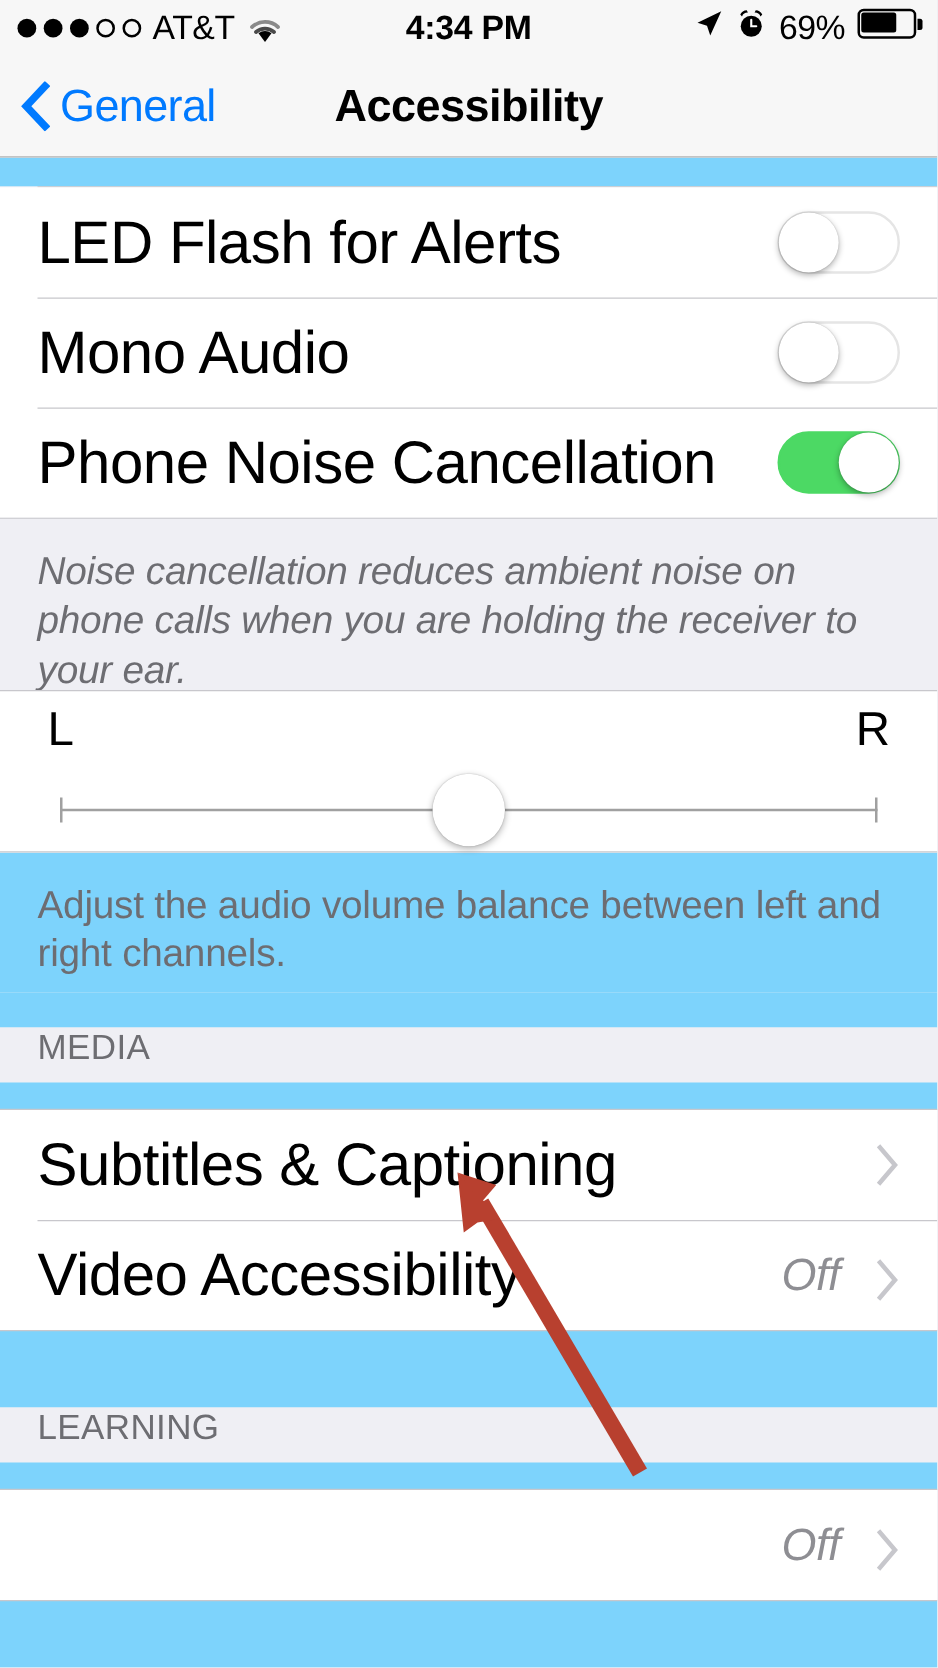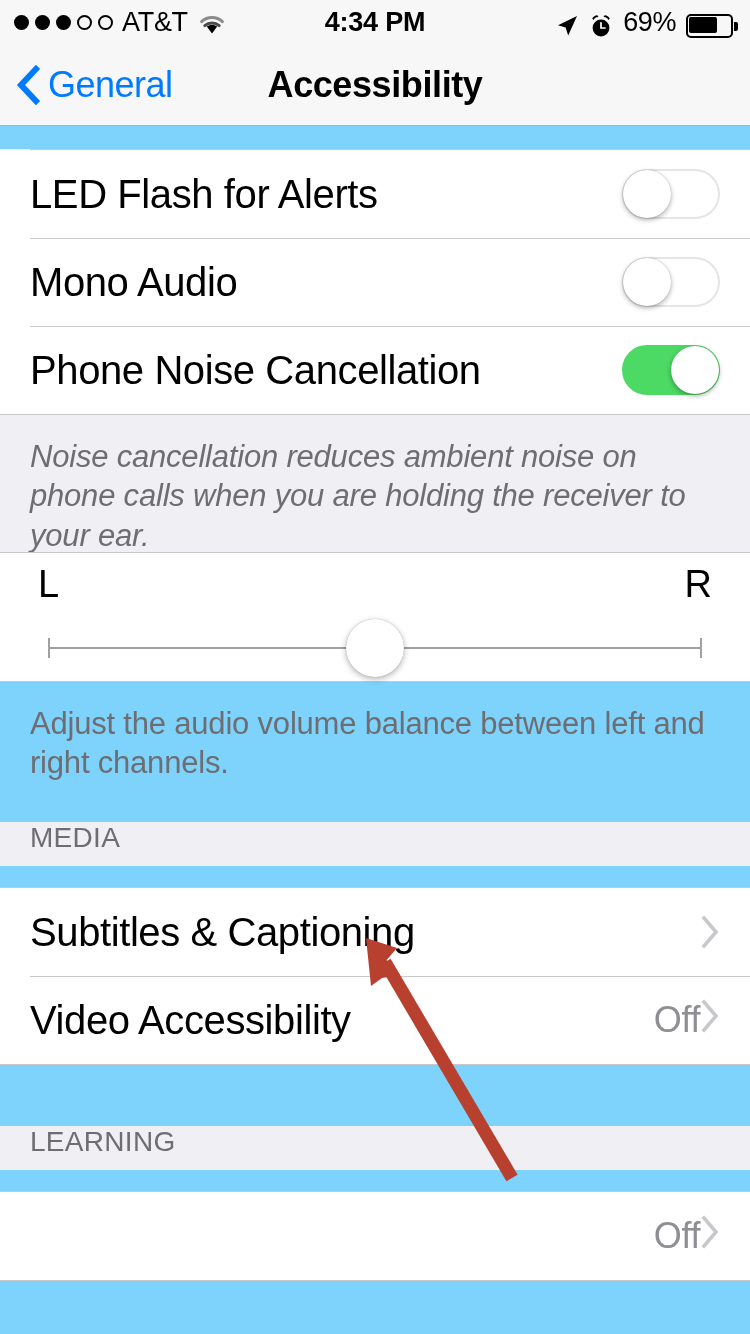--- a/index.html
+++ b/index.html
@@ -22,21 +22,21 @@
   .sb-left{ position:absolute; left:14px; display:flex; align-items:center; gap:9px; }
   .dots{ display:flex; align-items:center; gap:6px; }
   .dot{ width:15px; height:15px; border-radius:50%; background:#000; }
   .dot.empty{ background:transparent; border:2px solid #000; }
   .carrier{ font-size:27px; letter-spacing:-0.3px; }
   .wifi{ display:inline-block; width:30px; height:22px; position:relative; }
   .sb-center{
     position:absolute; left:0; right:0; text-align:center;
     font-size:27px; font-weight:bold; letter-spacing:-0.2px;
   }
-  .sb-right{ position:absolute; right:12px; display:flex; align-items:flex-end; gap:10px; }
+  .sb-right{ position:absolute; right:12px; display:flex; align-items:flex-start; gap:10px; }
   .loc-arrow{ width:24px; height:24px; }
   .alarm{ width:24px; height:24px; }
   .batt-pct{ font-size:27px; letter-spacing:-0.4px; }
   .battery{ position:relative; width:52px; height:24px; }
   .battery .shell{
     position:absolute; left:0; top:0; width:47px; height:24px;
     border:2px solid #000; border-radius:5px;
   }
   .battery .fill{
     position:absolute; left:3px; top:3px; height:16px; width:28px; background:#000; border-radius:2px;
@@ -63,22 +63,22 @@
     font-size:36px; font-weight:bold; color:#000; letter-spacing:-0.4px;
   }
   .cells{ background:#FFFFFF; }
   .cell{
     position:relative; display:flex; align-items:center;
     height:88px; padding:0 30px 0 30px; background:#FFFFFF;
   }
   .cell + .cell::before{
     content:""; position:absolute; left:30px; right:0; top:0; height:1px; background:#C8C7CC;
   }
-  .cell-title{ font-size:40px; color:#000; letter-spacing:-0.4px; }
-  .cell-right{ margin-left:auto; display:flex; align-items:flex-start; gap:0; }
+  .cell-title{ font-size:48px; color:#000; letter-spacing:-0.4px; }
+  .cell-right{ margin-left:auto; display:flex; align-items:flex-end; gap:28px;font-style:italic; }
   .cell-value{ font-size:36px; color:#8E8E93; letter-spacing:-0.4px; }
   .chev{ width:20px; height:34px; }
 
   
   .top-rule{ height:1px; background:#C8C7CC; margin-left:30px; }
 
   
   .switch{ position:relative; width:98px; height:50px; border-radius:25px; }
   .switch .track{
     position:absolute; inset:0; border-radius:25px;

